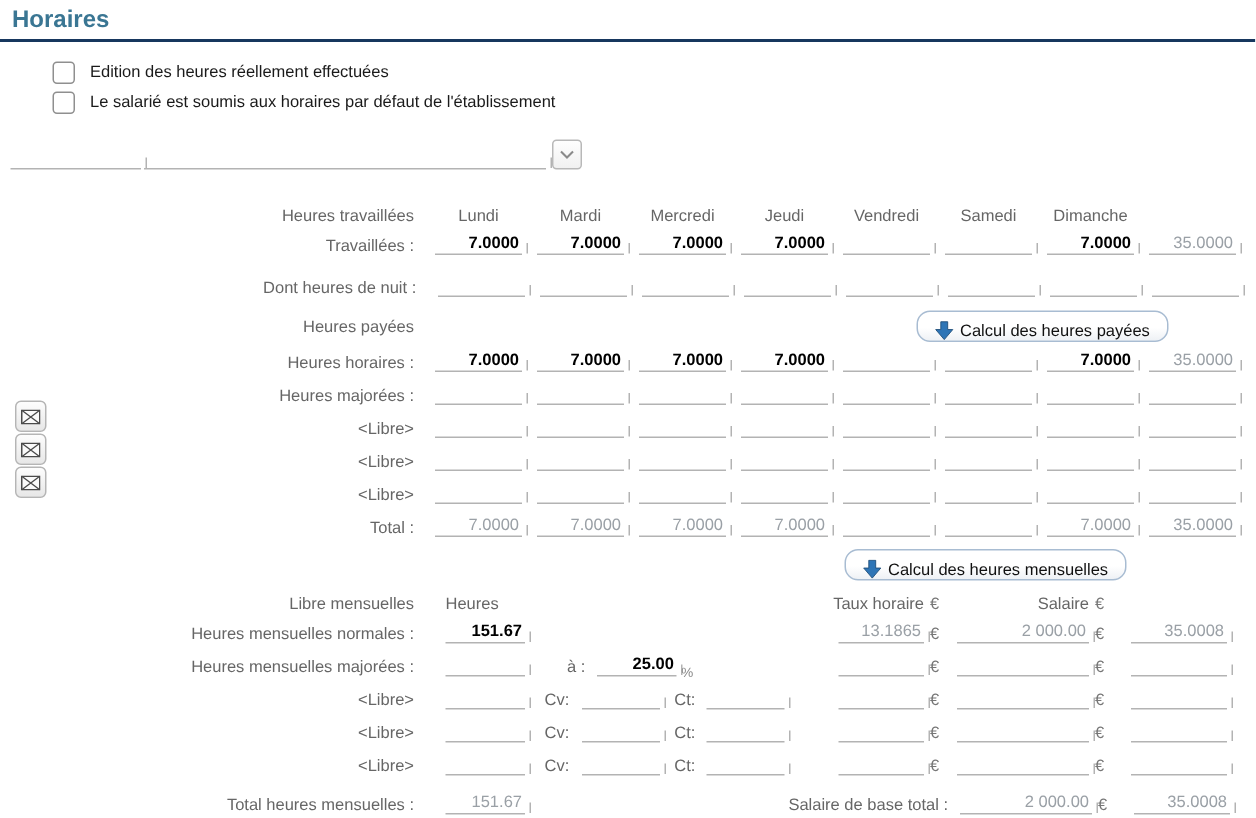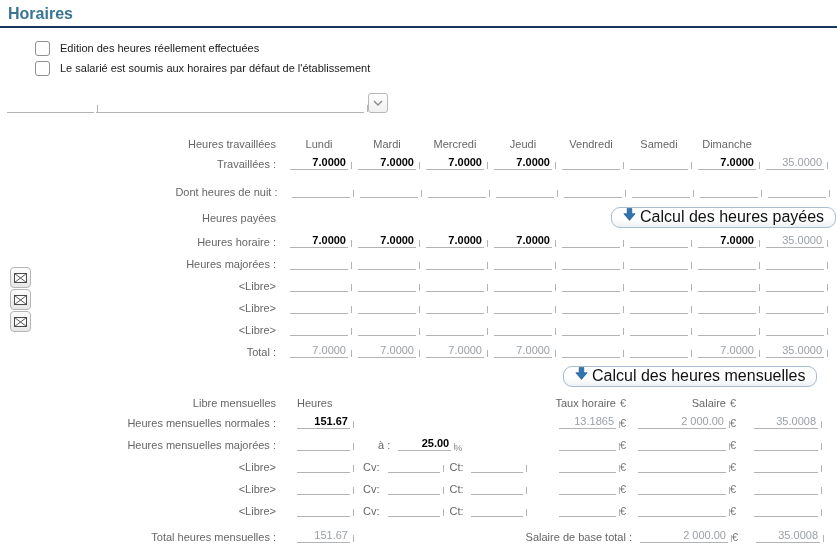--- a/index.html
+++ b/index.html
@@ -33,23 +33,23 @@
   .gname { width:268px; margin-left:2px; }
   .dd { width:18px; height:18px; margin-left:4px; border:1px solid #b8b8b8; border-radius:3px;
         background:linear-gradient(#fefefe,#f1f1f1); display:flex; align-items:center; justify-content:center; padding:0; }
 
   .hdrrow { margin-top:24px; height:13px; }
   .mt2{margin-top:2px;} .mt3{margin-top:3px;} .mt4{margin-top:4px;} .mt10{margin-top:10px;justify-content:center;}
   #trav-rows .row, #payees-rows .row { height:18px; }
 
   .btnrow1 { margin-top:10px; height:19px; align-items:center;gap:36px; }
   .btnrow2 { margin-top:9px; height:19px; align-items:center; }
-  .calcbtn { display:inline-flex; align-items:flex-start; gap:4px; height:19px; padding:0 11px;
+  .calcbtn { display:inline-flex; align-items:flex-end; gap:4px; height:19px; padding:0 11px;
              border:1px solid #a8bcd2; border-radius:9px; background:linear-gradient(#ffffff 55%,#eef1f5);
-             font-family:"Liberation Sans",sans-serif; font-size:16px; color:#111; white-space:nowrap; }
+             font-family:"Liberation Sans",sans-serif; font-size:11px; color:#111; white-space:nowrap; }
   .btn1 { margin-left:299px; }
   .btn2 { margin-left:563px; }
 
   .menshdr { margin-top:10px; height:13px; color:#666; }
   .mh { width:53px; margin-left:21px; }
   .mh.hdrtxt { border:none; text-align:left; color:#666; }
   .mid { width:209px; display:flex; align-items:flex-end; color:#666; height:16px; }
   .midhdr { width:194px; }
   .tauxhdr { width:72px; text-align:right; color:#666; white-space:nowrap; }
   .mtx { width:57px; }
@@ -144,21 +144,21 @@
     <button class="calcbtn btn1">
       <svg width="13" height="13" viewBox="0 0 13 13">
         <path d="M4.2 0.5 h4.6 v5.2 h3.4 L6.5 12.4 0.8 5.7 h3.4 z" fill="#2E75B6" stroke="#1F4E79" stroke-width="0.6"></path>
       </svg>
       <span>Calcul des heures payées</span>
     </button>
   </div>
 
   <div id="payees-rows">
       <div class="row mt3">
-        <div class="lblcol">Heures horaire :</div>
+        <div class="lblcol">Heures horaires :</div>
         <div class="fields">
           <div class="fld b">7.0000</div>
           <div class="fld b">7.0000</div>
           <div class="fld b">7.0000</div>
           <div class="fld b">7.0000</div>
           <div class="fld b"></div>
           <div class="fld b"></div>
           <div class="fld b">7.0000</div>
           <div class="fld ro">35.0000</div>
         </div>

